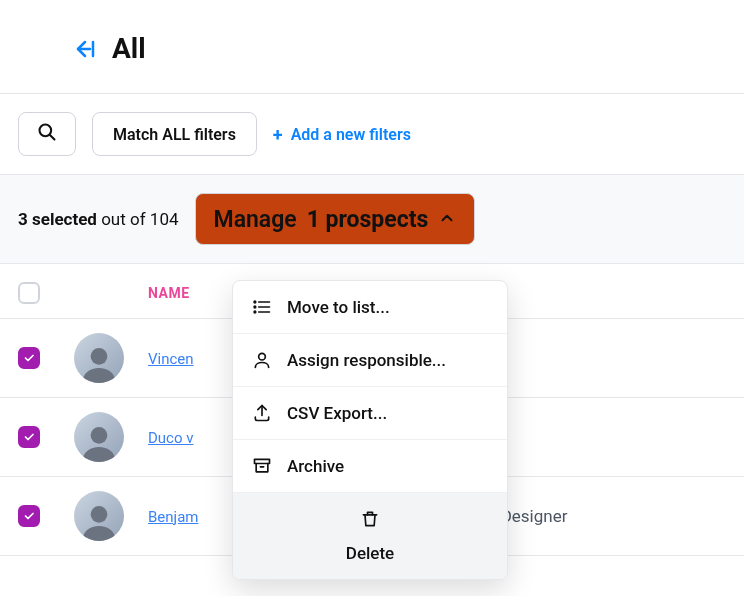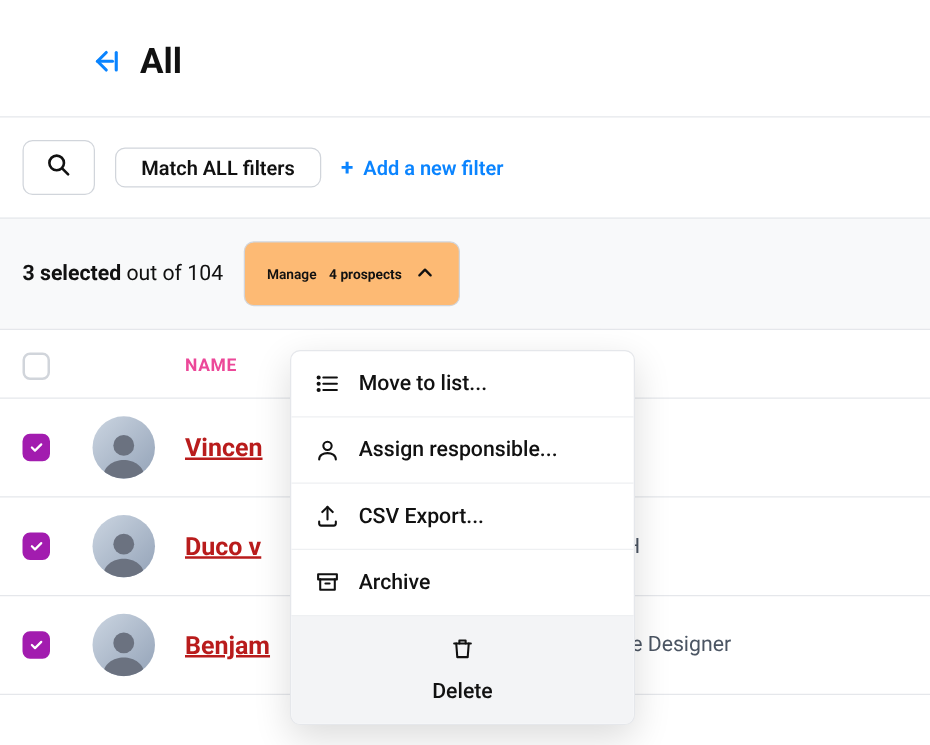--- a/index.html
+++ b/index.html
@@ -37,21 +37,21 @@
     height: 44px;
     border: 1px solid #d1d5db;
     border-radius: 8px;
     background: #fff;
     display: flex;
     align-items: center;
     justify-content: center;
     cursor: pointer;
   }
   .pill-btn {
-    height: 32px;
+    height: 44px;
     padding: 0 20px;
     border: 1px solid #d1d5db;
     border-radius: 8px;
     background: #fff;
     display: flex;
     align-items: center;
     font-size: 16px;
     font-weight: 600;
     cursor: pointer;
   }
@@ -76,27 +76,27 @@
     align-items: center;
     padding: 18px 18px;
     gap: 16px;
     position: relative;
   }
   .sel-count { font-size: 17px; }
   .sel-count .b { font-weight: 700; }
   .manage-btn {
     border: 1px solid #d1d5db;
     border-radius: 8px;
-    background: #fdba74;
+    background: #c2410c;
     height: 52px;
     padding: 10px 18px;
     display: flex;
     align-items: center;
     gap: 10px;
-    font-size: 11px;
+    font-size: 23px;
     font-weight: 600;
     cursor: pointer;
   }
   .manage-btn .b { font-weight:700; }
   .table-head {
     display: flex;
     align-items: center;
     padding: 18px 18px 14px 18px;
     border-bottom: 1px solid #e5e7eb;
   }
@@ -131,24 +131,24 @@
   .checkbox.checked svg { display:block; }
   .checkbox svg { display:none; }
   .avatar {
     width: 50px; height: 50px; border-radius: 50%;
     background: linear-gradient(135deg,#cbd5e1,#94a3b8);
     overflow:hidden;
     display:flex; align-items:flex-end; justify-content:center;
   }
   .avatar svg { width: 40px; height: 40px; }
   .name-link {
-    font-size: 20px;
-    font-weight: 700;
+    font-size: 15px;
+    font-weight: 400;
     text-decoration: underline;
-    color: #b91c1c;
+    color: #3b82f6;
     cursor: pointer;
   }
   .dropdown {
     position: absolute;
     top: 280px;
     left: 232px;
     width: 276px;
     background: #fff;
     border: 1px solid #e5e7eb;
     border-radius: 8px;
@@ -192,33 +192,33 @@
         <circle cx="10" cy="10" r="7"></circle>
         <path d="M21 21l-5.5-5.5"></path>
       </svg>
     </span>
   </div>
   <div class="pill-btn">
     <span>Match ALL filters</span>
   </div>
   <div class="add-filter">
     <span class="plus">+</span>
-    <span>Add a new filter</span>
+    <span>Add a new filters</span>
   </div>
 </div>
 
 <div class="selectbar">
   <div class="sel-count">
     <span class="b">3 selected</span>
     <span> </span>
     <span>out of 104</span>
   </div>
   <div class="manage-btn">
     <span>Manage</span>
-    <span class="b">4 prospects</span>
+    <span class="b">1 prospects</span>
     <span>
       <svg width="18" height="18" viewBox="0 0 24 24" fill="none" stroke="#111" stroke-width="2.5" stroke-linecap="round" stroke-linejoin="round">
         <path d="M6 15l6-6 6 6"></path>
       </svg>
     </span>
   </div>
 </div>
 
 <div class="table-head">
   <div class="col-check">

